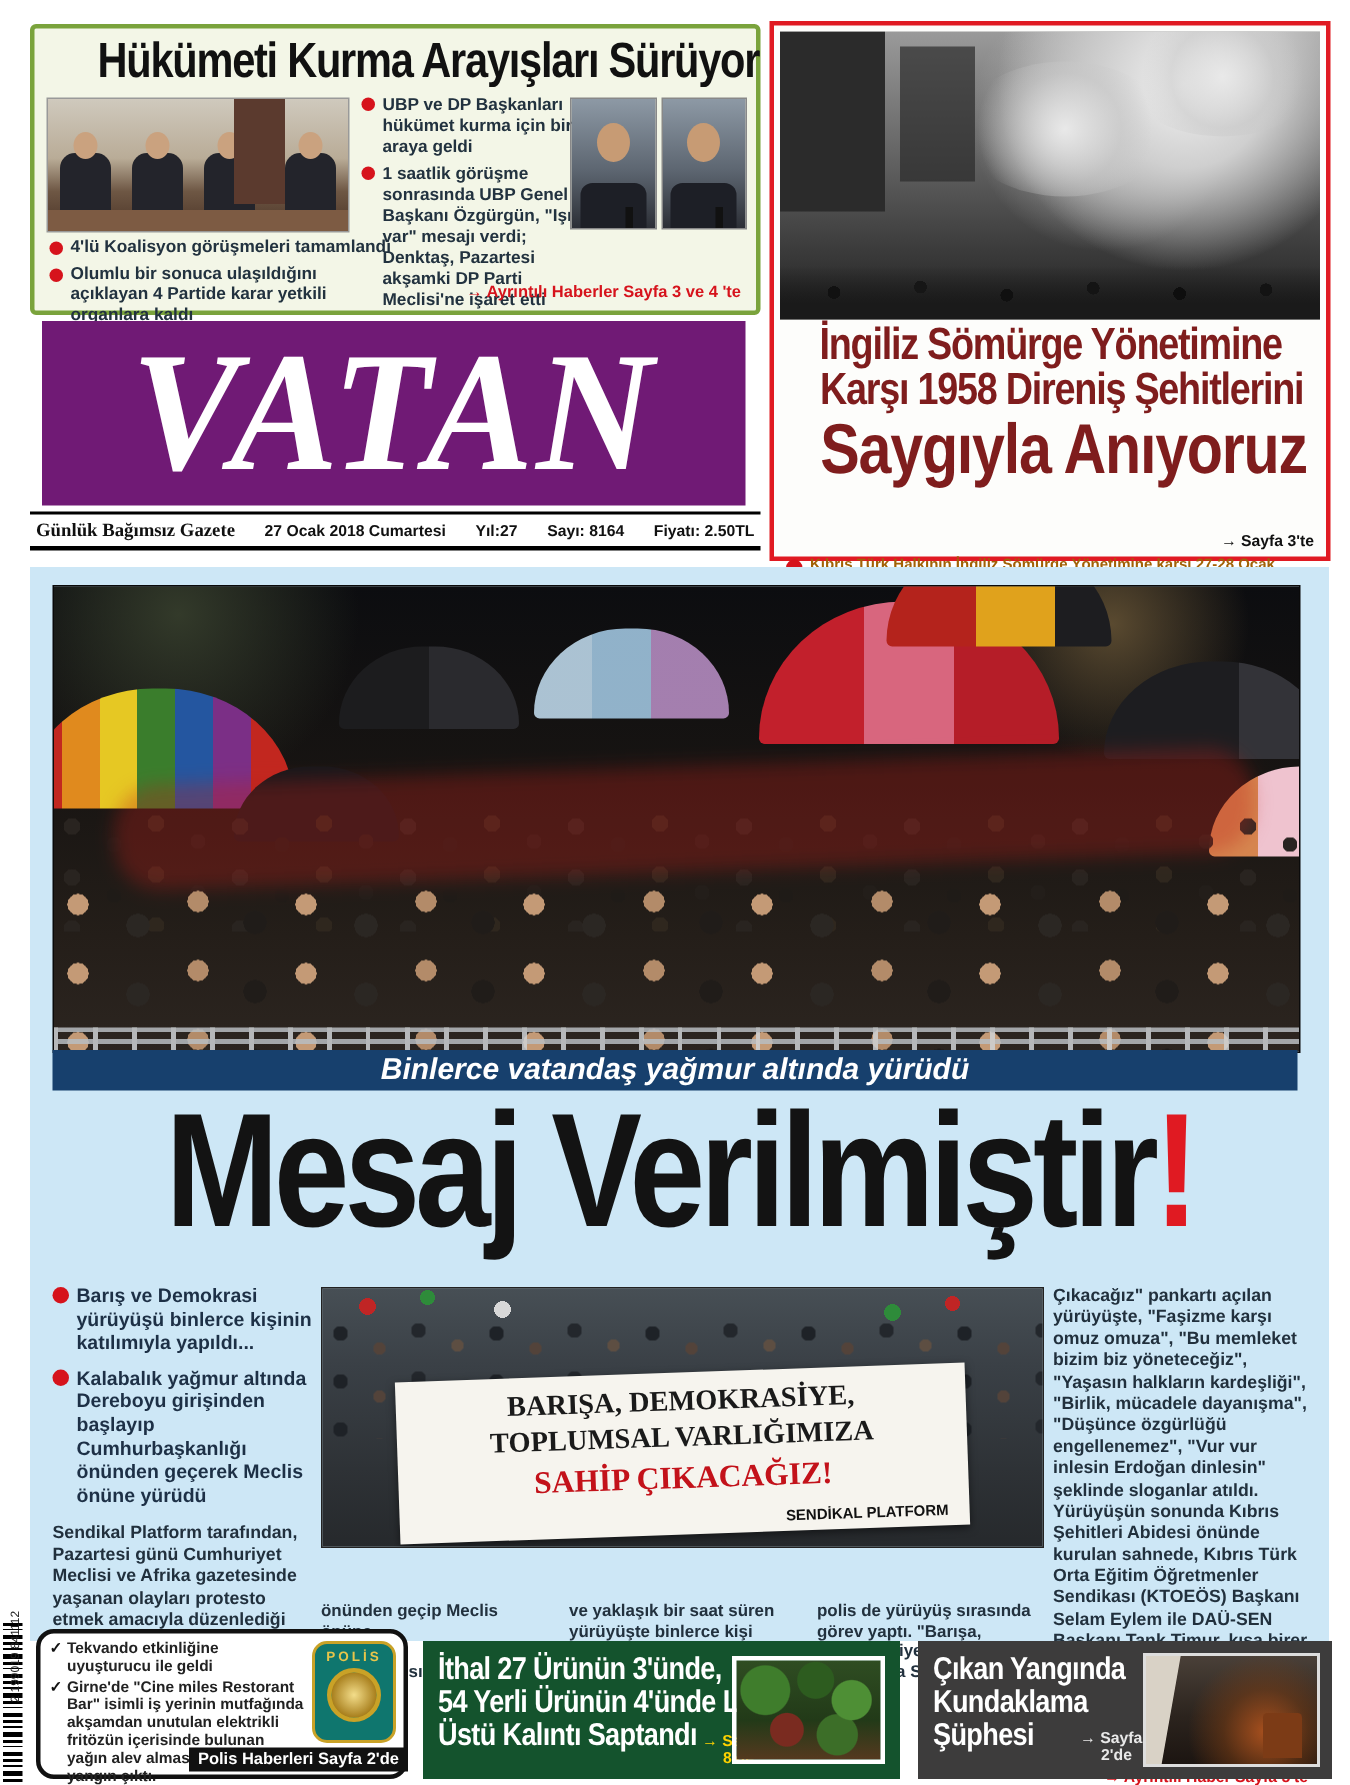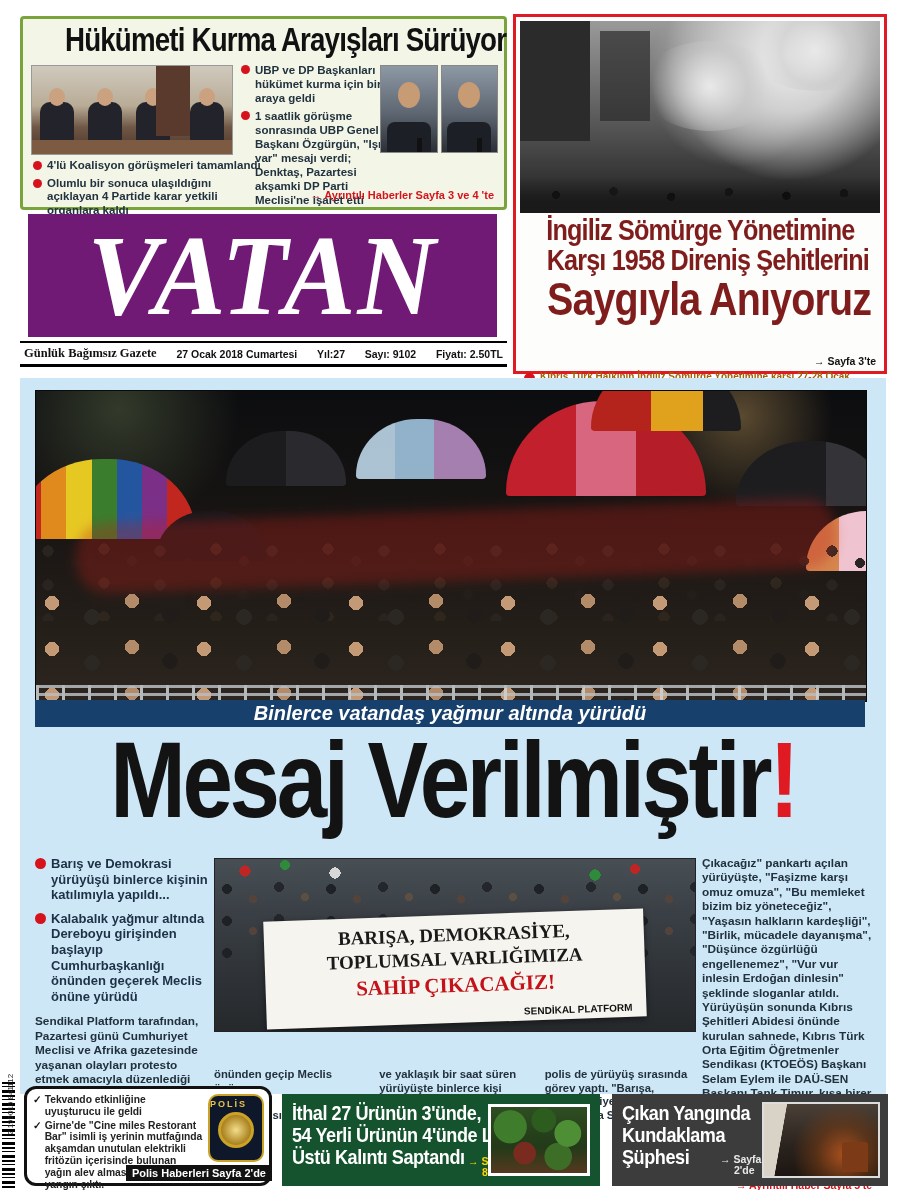--- a/index.html
+++ b/index.html
@@ -112,21 +112,21 @@
   .col-right{position:absolute;left:682px;top:478px;width:170px;font-size:11.8px;font-weight:bold;color:#21303d;line-height:1.22;}
   .cr-more{margin-top:6px;text-align:right;color:#d6131c;font-size:10.5px;font-weight:bold;}
 
   
   .barcode-wrap{left:2px;top:1082px;width:18px;height:106px;}
   .barcode{position:absolute;left:0;top:0;width:13px;height:106px;background:repeating-linear-gradient(180deg,#000 0 2px,#fff 2px 4px,#000 4px 5px,#fff 5px 8px,#000 8px 11px,#fff 11px 13px);}
   .barcode-num{position:absolute;left:8px;top:53px;transform:rotate(-90deg) translateY(-50%);transform-origin:left top;font-size:8px;color:#222;white-space:nowrap;}
   .police-box{left:24px;top:1086px;width:248px;height:100px;background:#fff;border:3px solid #111;border-radius:12px;box-sizing:border-box;padding:5px 6px;}
   .pb-item{display:flex;font-size:10.3px;font-weight:bold;color:#222;line-height:1.15;margin-bottom:2px;width:170px;}
   .check{color:#111;margin-right:3px;font-weight:bold;}
-  .police-badge{position:absolute;right:5px;top:5px;width:56px;height:68px;border-radius:10px;background:#0f172a;border:2px solid #c9a227;box-sizing:border-box;text-align:left;}
+  .police-badge{position:absolute;right:5px;top:5px;width:56px;height:68px;border-radius:10px;background:#0f766e;border:2px solid #c9a227;box-sizing:border-box;text-align:center;}
   .police-badge .ptxt{color:#e7c54a;font-size:9px;font-weight:bold;letter-spacing:2px;margin-top:3px;}
   .police-badge .ring{margin:3px auto 0;width:30px;height:30px;border-radius:50%;border:3px solid #c9a227;background:radial-gradient(circle,#f3dd8a 0%,#a87f1d 70%);}
   .pb-label{position:absolute;right:-3px;bottom:2px;background:#111;color:#fff;font-size:11px;font-weight:bold;padding:2px 6px;}
   .pink-box{left:282px;top:1094px;width:318px;height:92px;background:#14532d;box-sizing:border-box;padding:8px 10px;}
   .pk-lines{color:#fff;font-weight:bold;font-size:21px;line-height:1.05;letter-spacing:-0.5px;}
   .pk-more{position:absolute;left:186px;top:62px;color:#ffd200;font-size:10.5px;font-weight:bold;line-height:1.05;width:60px;}
   .pk-photo{position:absolute;right:10px;top:10px;width:102px;height:72px;border:3px solid #fff;box-sizing:border-box;background:
       radial-gradient(circle at 20% 30%,#3f7d2c 0 18%,transparent 19%),
       radial-gradient(circle at 55% 20%,#2d5c1f 0 16%,transparent 17%),
       radial-gradient(circle at 80% 40%,#4e8f35 0 15%,transparent 16%),
@@ -200,21 +200,21 @@
     </div>
   </div>
 
   <div class="abs logo-box">
     <div class="logo-text">VATAN</div>
   </div>
   <div class="abs info-strip">
     <span class="tagline">Günlük Bağımsız Gazete</span>
     <span class="meta">27 Ocak 2018 Cumartesi</span>
     <span class="meta">Yıl:27</span>
-    <span class="meta">Sayı: 9102</span>
+    <span class="meta">Sayı: 8164</span>
     <span class="meta">Fiyatı: 2.50TL</span>
   </div>
 
   <div class="abs red-box">
     <div class="bw-photo">
       <div class="bld" style="left:0;top:0;width:70px;height:120px;"></div>
       <div class="bld" style="left:80px;top:10px;width:50px;height:90px;opacity:.7"></div>
       <div class="smoke" style="left:120px;top:20px;width:140px;height:90px;"></div>
       <div class="smoke" style="left:230px;top:-10px;width:130px;height:80px;"></div>
       <div class="crowdline"></div>

